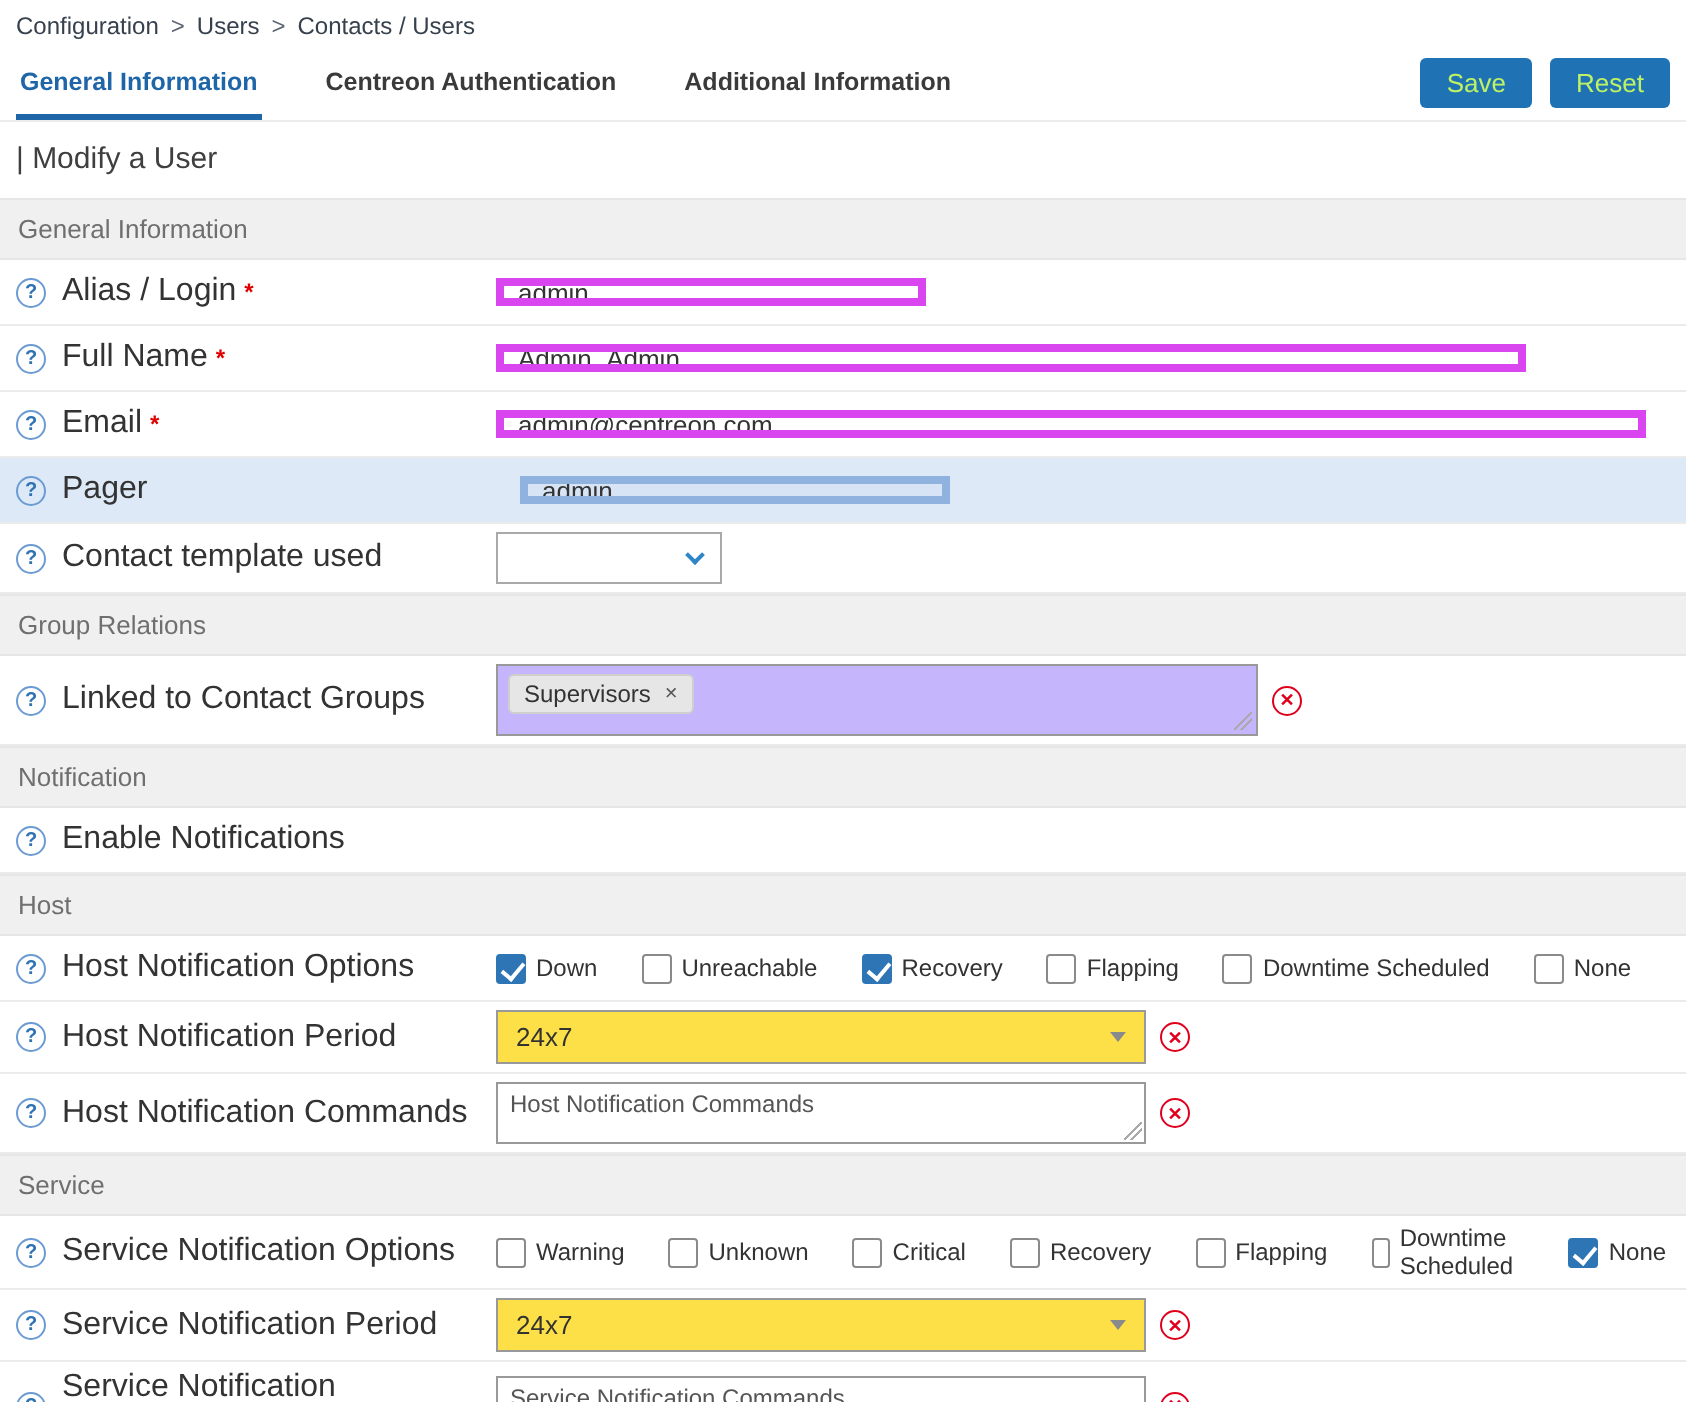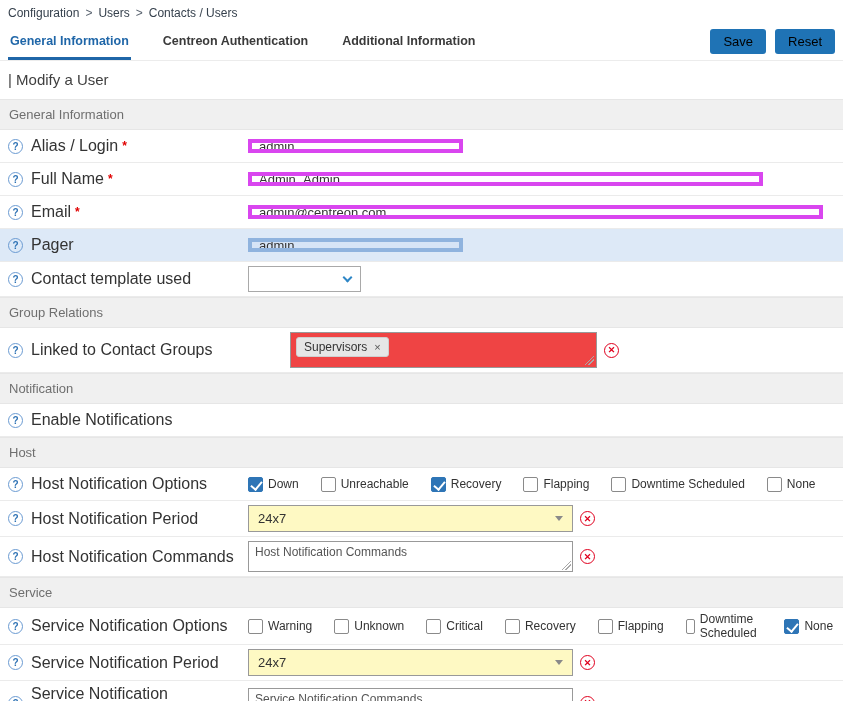--- a/index.html
+++ b/index.html
@@ -16,31 +16,31 @@
   .breadcrumb { padding: 6px 8px 4px; color: #36414d; font-size: 12px; display:flex; gap:6px; align-items:center; }
   .breadcrumb a { color: #36414d; text-decoration: none; cursor: pointer; }
   .breadcrumb .sep { color: #5a6470; }
 
   
   .tabbar { display:flex; justify-content:space-between; align-items:flex-end; padding: 2px 8px 0; border-bottom: 1px solid #ececec; }
   .tabs { display:flex; gap: 30px; }
   .tab { padding: 8px 2px 9px; font-weight: bold; font-size: 12.5px; color: #3a3a3a; cursor: pointer; border-bottom: 3px solid transparent; }
   .tab.active { color: #1f66a8; border-bottom-color: #1f66a8; }
   .actions { display:flex; gap: 9px; padding-bottom: 6px; }
-  .btn { background: #1f73b5; color:#000000; border:none; border-radius:3px; padding: 5px 13px; font-size: 13px; font-family: inherit; cursor:pointer; }
+  .btn { background: #1f73b5; color:#bef264; border:none; border-radius:3px; padding: 5px 13px; font-size: 13px; font-family: inherit; cursor:pointer; }
 
   
   .title { font-size: 15px; color: #3f3f3f; padding: 10px 8px 11px; }
 
   
   .section-header { background:#f0f0f0; color:#6f6f6f; font-size:13px; padding: 7px 9px; border-top:1px solid #e6e6e6; border-bottom:1px solid #e6e6e6; }
 
   
   .row { display:flex; align-items:center; padding: 4px 8px; border-bottom: 1px solid #ebebeb; min-height: 33px; }
-  .row.highlight { background:#dde9f7; }
+  .row.highlight { background:#dde9f7;gap:12px; }
   .label-col { width: 240px; flex: none; display:flex; align-items:center; gap: 8px; }
   .lbl { color:#333; font-size:16px; }
   .req { color:#e00000; font-weight:bold; margin-left:-4px; }
   .field-col { flex:1; display:flex; align-items:center; gap:7px; }
 
   
   .help { width:15px; height:15px; flex:none; border-radius:50%; border:1px solid #6b9bd2; color:#2f73b5;
           display:inline-flex; align-items:center; justify-content:center; font-size:10px; font-weight:bold; cursor:pointer; background:#fff; }
   .help::after { content:"?"; }
   .row.highlight .help { background: transparent; }
@@ -49,26 +49,26 @@
   .txt { height:14px; border:4px solid #d946ef; padding:0 7px; font-size:13px; color:#333; font-family:inherit; background:#fff; }
   .w215{width:215px} .w515{width:515px} .w575{width:575px}
   .row.highlight .txt { background:#d6e4f6; border-color:#8fb3de; }
 
   
   .selectbox { width:113px; height:26px; border:1px solid #a9a9a9; background:#fff; display:flex; align-items:center;
                justify-content:flex-end; padding:0 9px; cursor:pointer; }
   .chev { width:7px; height:7px; border-right:2px solid #2e86c6; border-bottom:2px solid #2e86c6; transform:rotate(45deg); margin-top:-4px; }
 
   
-  .dropdown { width:325px; height:27px; border:1px solid #999; background:#fef9c3; display:flex; align-items:center;
+  .dropdown { width:325px; height:27px; border:1px solid #999; background:#fde047; display:flex; align-items:center;
               justify-content:space-between; padding:0 9px; font-size:13px; color:#333; cursor:pointer; }
   .caret { width:0; height:0; border-left:4px solid transparent; border-right:4px solid transparent; border-top:5px solid #8a8a8a; }
 
   
-  .multiselect { width:307px; min-height:33px; border:1px solid #999; background:#ef4444; position:relative; padding:4px 5px 10px; cursor:text;margin-left:42px; }
+  .multiselect { width:381px; min-height:33px; border:1px solid #999; background:#c4b5fd; position:relative; padding:4px 5px 10px; cursor:text; }
   .tag { background:#e6e6e6; border:1px solid #cfcfcf; border-radius:3px; padding:2px 7px; font-size:12px; color:#333;
          display:inline-flex; align-items:center; gap:7px; }
   .tag-x { color:#555; cursor:pointer; font-size:11px; line-height:1; }
   .ta { width:325px; height:31px; border:1px solid #999; padding:3px 6px; font-size:12px; color:#444; font-family:inherit; resize:none; position:relative; }
   .ta::placeholder { color:#555; opacity:1; }
   .ta-wrap { position:relative; display:inline-flex; }
   .resize-corner { position:absolute; right:2px; bottom:2px; width:9px; height:9px; cursor:nwse-resize;
     background: linear-gradient(135deg, transparent 45%, #a9a9a9 45%, #a9a9a9 53%, transparent 53%, transparent 66%, #a9a9a9 66%, #a9a9a9 74%, transparent 74%); }
 
   

